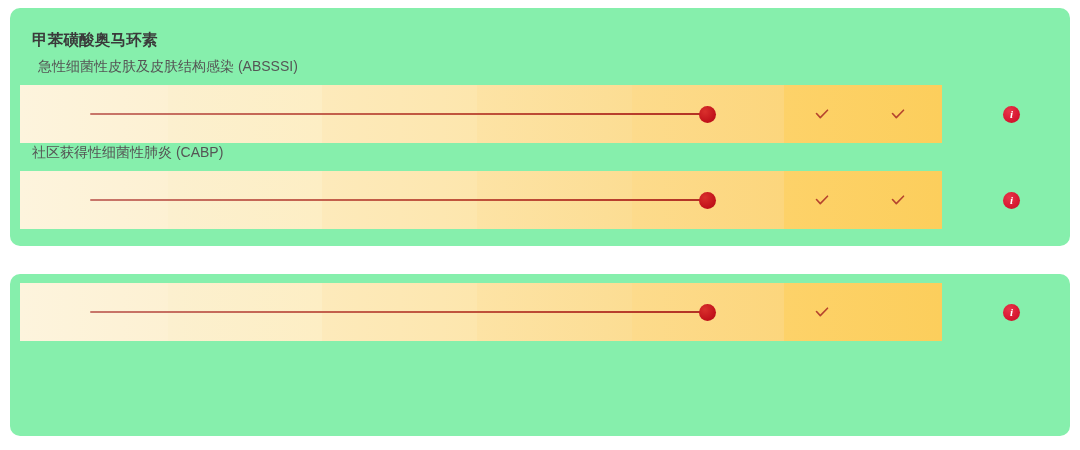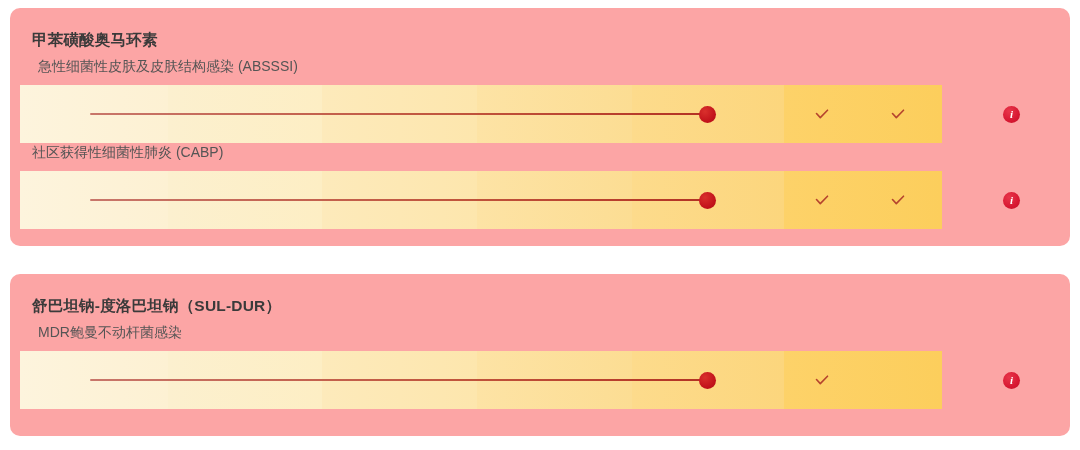--- a/index.html
+++ b/index.html
@@ -16,21 +16,21 @@
   .page {
     position: relative;
     width: 1080px;
     height: 450px;
     background: #ffffff;
   }
   .card {
     position: absolute;
     left: 10px;
     width: 1060px;
-    background: #fca5a5;
+    background: #86efac;
     border-radius: 10px;
     box-sizing: border-box;
     overflow: hidden;
   }
   #card-0 { top: 8px;  height: 238px; }
   #card-1 { top: 274px; height: 162px; }
 
   .card-head {
     padding: 22px 0 0 22px;
   }
@@ -174,24 +174,20 @@
       <div class="check" style="left:879px;">
         <svg viewBox="0 0 18 18">
             <polyline points="3.5,8.5 7.3,12.6 14.5,5.2" fill="none" stroke="#b5442e" stroke-width="1.6" stroke-linecap="round" stroke-linejoin="round"></polyline>
           </svg>
       </div>
       <div class="info-badge">i</div>
     </div>
   </div>
 
   <div class="card" id="card-1">
-    <div class="card-head">
-      <p class="card-title">舒巴坦钠-度洛巴坦钠（SUL-DUR）</p>
-      <p class="card-subtitle">MDR鲍曼不动杆菌感染</p>
-    </div>
 
     <div class="bar-row">
       <div class="bar-track">
         <div class="seg seg-0"></div>
         <div class="seg seg-1"></div>
         <div class="seg seg-2"></div>
         <div class="seg seg-3"></div>
         <div class="seg seg-4"></div>
         <div class="seg seg-5"></div>
       </div>

